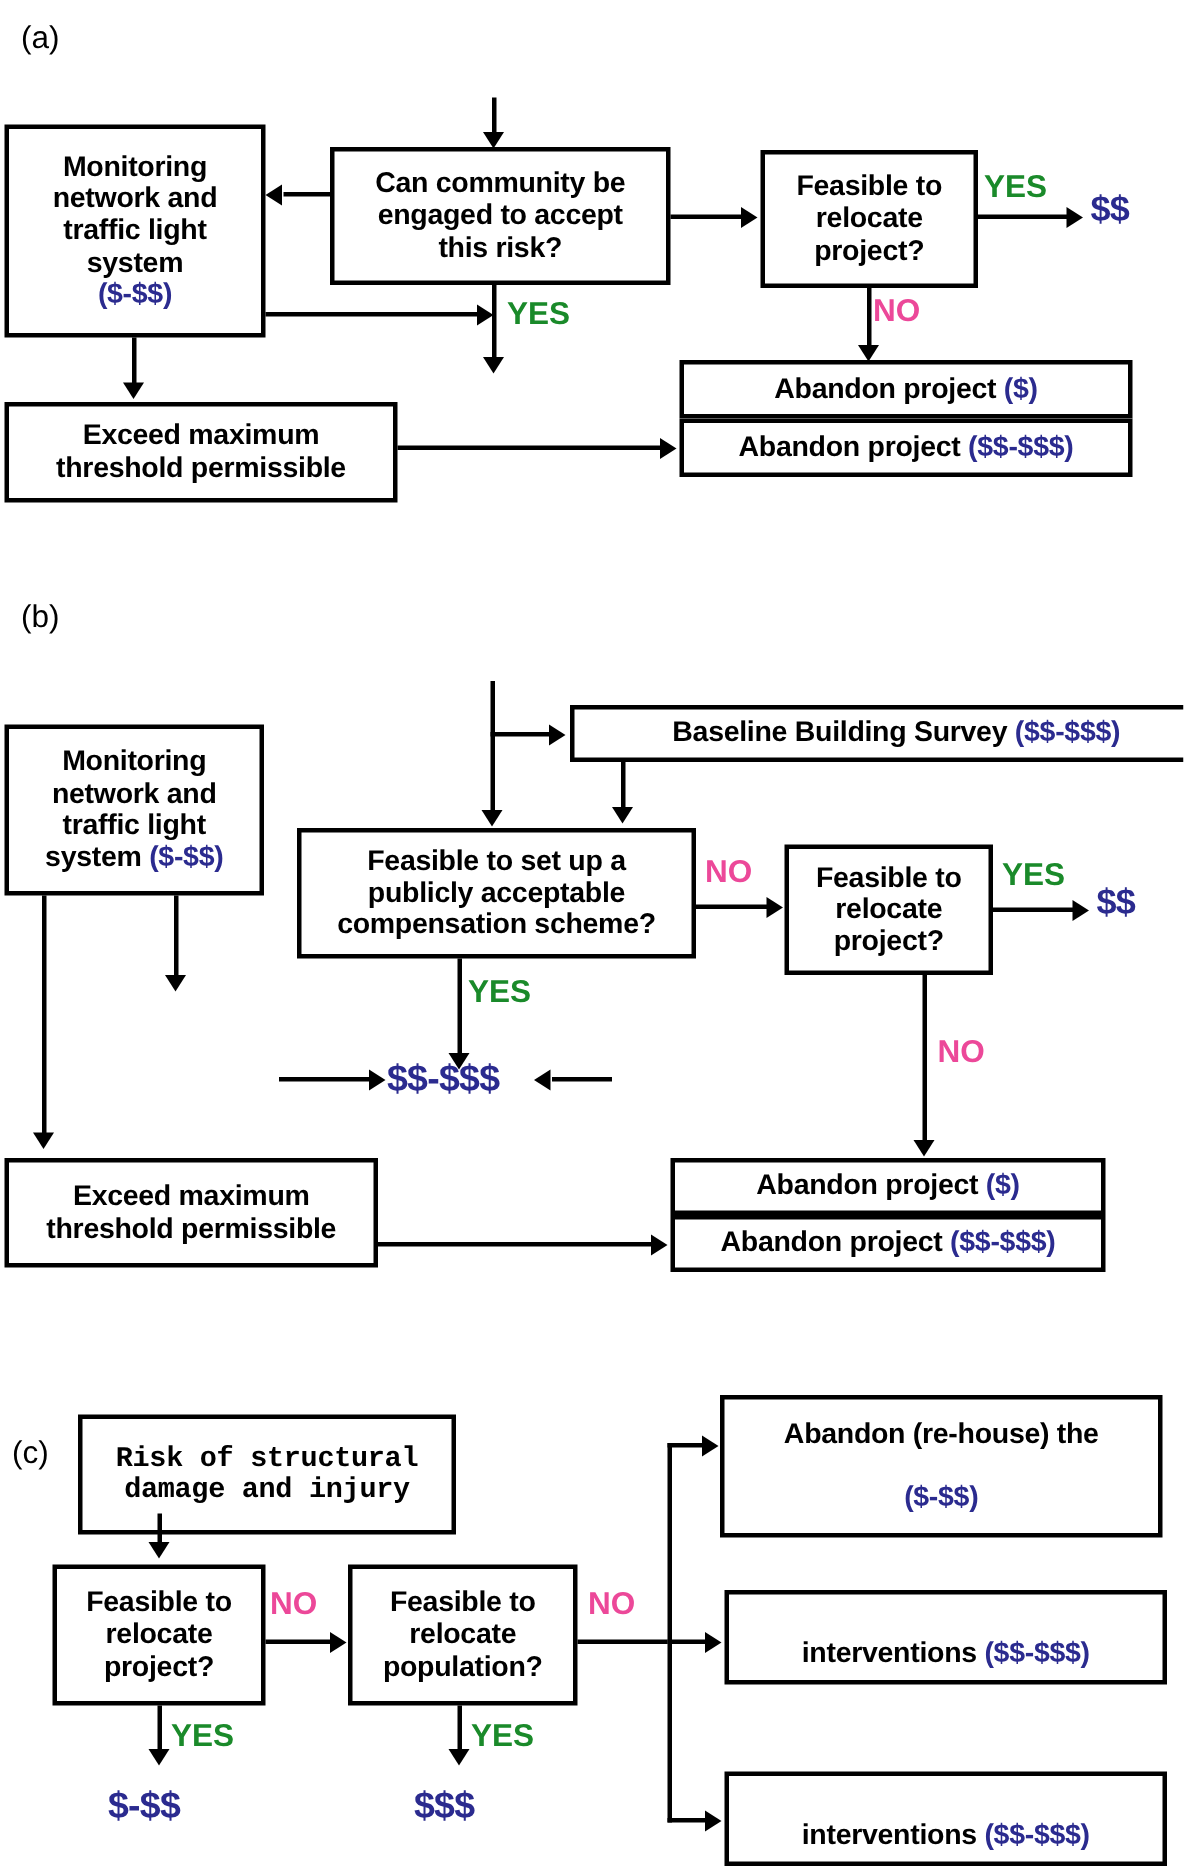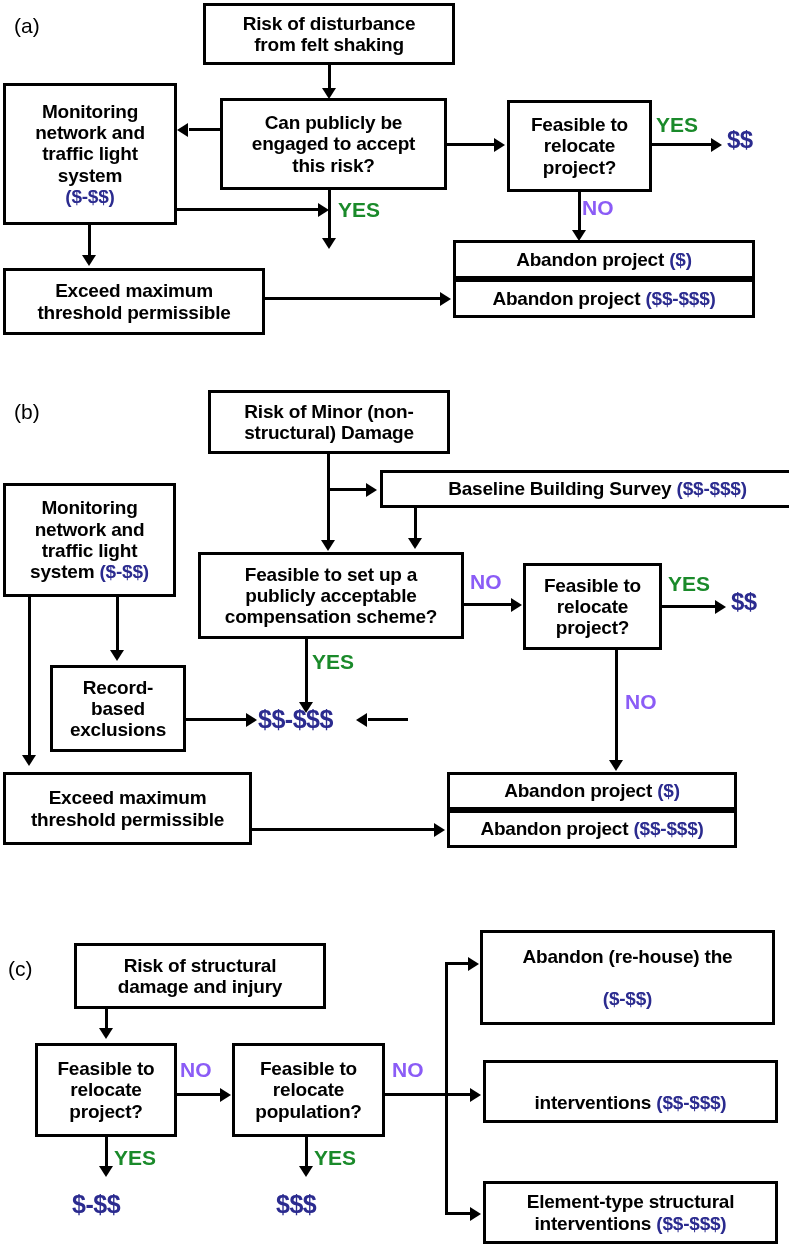--- a/index.html
+++ b/index.html
@@ -33,62 +33,56 @@
 
   .money-free{
     position:absolute;
     color:#2b2b8f;
     font-weight:bold;
     letter-spacing:-0.5px;
     white-space:nowrap;
   }
 
   .lbl-yes{position:absolute;color:#1a8a2a;font-weight:bold;white-space:nowrap;}
-  .lbl-no{position:absolute;color:#8b5cf6;font-weight:bold;white-space:nowrap;}
+  .lbl-no{position:absolute;color:#ec4899;font-weight:bold;white-space:nowrap;}
 
   
   .hline{position:absolute;background:#000;height:3px;}
   .vline{position:absolute;background:#000;width:3px;}
 
   
   .arr{position:absolute;width:0;height:0;}
   .arr-down{border-left:7px solid transparent;border-right:7px solid transparent;border-top:11px solid #000;}
   .arr-right{border-top:7px solid transparent;border-bottom:7px solid transparent;border-left:11px solid #000;}
   .arr-left{border-top:7px solid transparent;border-bottom:7px solid transparent;border-right:11px solid #000;}
 </style>
 </head>
 <body>
 
 <div id="page">
 
   <div class="panel-label" style="left:14px;top:14px;">(a)</div>
 
-  <div class="box" style="left:203px;top:3px;width:252px;height:62px;font-size:19px;">
-    <div>
-      <span>Risk of disturbance</span><br>
-      <span>from felt shaking</span>
-    </div>
-  </div>
 
   <div class="vline" style="left:328px;top:65px;height:25px;"></div>
   <div class="arr arr-down" style="left:322px;top:88px;"></div>
 
   <div class="box" style="left:3px;top:83px;width:174px;height:142px;font-size:19px;flex-direction:column;">
     <div>
       <span>Monitoring</span><br>
       <span>network and</span><br>
       <span>traffic light</span><br>
       <span>system</span><br>
       <span class="money">($-$$)</span>
     </div>
   </div>
 
   <div class="box" style="left:220px;top:98px;width:227px;height:92px;font-size:19px;">
     <div>
-      <span>Can publicly be</span><br>
+      <span>Can community be</span><br>
       <span>engaged to accept</span><br>
       <span>this risk?</span>
     </div>
   </div>
 
   <div class="hline" style="left:189px;top:128px;width:31px;"></div>
   <div class="arr arr-left" style="left:177px;top:123px;"></div>
 
   <div class="hline" style="left:447px;top:143px;width:48px;"></div>
   <div class="arr arr-right" style="left:494px;top:138px;"></div>
@@ -137,26 +131,20 @@
   </div>
 
   <div class="box" style="left:453px;top:279px;width:302px;height:39px;font-size:19px;">
     <div>
       <span>Abandon project </span><span class="money">($$-$$$)</span>
     </div>
   </div>
 
   <div class="panel-label" style="left:14px;top:400px;">(b)</div>
 
-  <div class="box" style="left:208px;top:390px;width:242px;height:64px;font-size:19px;">
-    <div>
-      <span>Risk of Minor (non-</span><br>
-      <span>structural) Damage</span>
-    </div>
-  </div>
 
   <div class="vline" style="left:327px;top:454px;height:90px;"></div>
   <div class="arr arr-down" style="left:321px;top:540px;"></div>
 
   <div class="hline" style="left:327px;top:488px;width:40px;"></div>
   <div class="arr arr-right" style="left:366px;top:483px;"></div>
 
   <div class="box" style="left:380px;top:470px;width:435px;height:38px;font-size:19px;">
     <div>
       <span>Baseline Building Survey </span><span class="money">($$-$$$)</span>
@@ -207,27 +195,20 @@
 
   <div class="hline" style="left:662px;top:605px;width:55px;"></div>
   <div class="arr arr-right" style="left:715px;top:600px;"></div>
   <div class="lbl-yes" style="left:668px;top:572px;font-size:21px;">YES</div>
   <div class="money-free" style="left:731px;top:588px;font-size:24px;">$$</div>
 
   <div class="vline" style="left:615px;top:650px;height:112px;"></div>
   <div class="arr arr-down" style="left:609px;top:760px;"></div>
   <div class="lbl-no" style="left:625px;top:690px;font-size:21px;">NO</div>
 
-  <div class="box" style="left:50px;top:665px;width:136px;height:87px;font-size:19px;">
-    <div>
-      <span>Record-</span><br>
-      <span>based</span><br>
-      <span>exclusions</span>
-    </div>
-  </div>
 
   <div class="hline" style="left:186px;top:718px;width:62px;"></div>
   <div class="arr arr-right" style="left:246px;top:713px;"></div>
 
   <div class="money-free" style="left:258px;top:705px;font-size:25px;">$$-$$$</div>
 
   <div class="hline" style="left:368px;top:718px;width:40px;"></div>
   <div class="arr arr-left" style="left:356px;top:713px;"></div>
 
 
@@ -248,21 +229,21 @@
   </div>
 
   <div class="box" style="left:447px;top:810px;width:290px;height:38px;font-size:19px;">
     <div>
       <span>Abandon project </span><span class="money">($$-$$$)</span>
     </div>
   </div>
 
   <div class="panel-label" style="left:8px;top:957px;">(c)</div>
 
-  <div class="box" style="left:74px;top:943px;width:252px;height:66px;font-size:19px;">
+  <div class="box" style="left:52px;top:943px;width:252px;height:80px;font-size:19px;font-family:Liberation Mono, monospace;">
     <div>
       <span>Risk of structural</span><br>
       <span>damage and injury</span>
     </div>
   </div>
 
   <div class="vline" style="left:105px;top:1009px;height:22px;"></div>
   <div class="arr arr-down" style="left:99px;top:1028px;"></div>
 
   <div class="box" style="left:35px;top:1043px;width:142px;height:94px;font-size:19px;">
@@ -319,18 +300,18 @@
 
   <div class="box" style="left:483px;top:1060px;width:295px;height:63px;font-size:19px;">
     <div>
       <br>
       <span>interventions </span><span class="money">($$-$$$)</span>
     </div>
   </div>
 
   <div class="box" style="left:483px;top:1181px;width:295px;height:63px;font-size:19px;">
     <div>
-      <span>Element-type structural</span><br>
+      <br>
       <span>interventions </span><span class="money">($$-$$$)</span>
     </div>
   </div>
 
 </div>
 
 </body></html>

